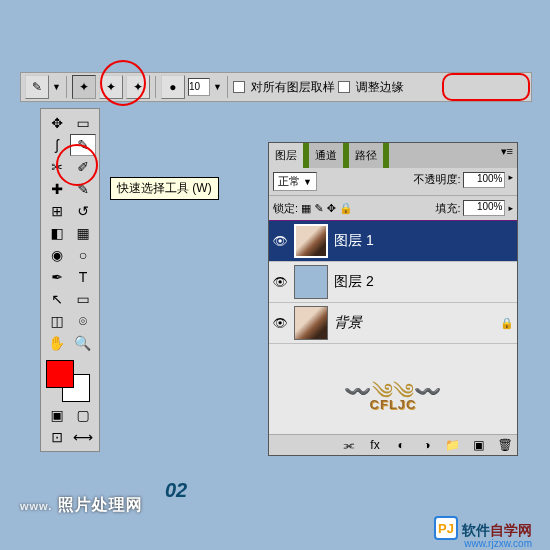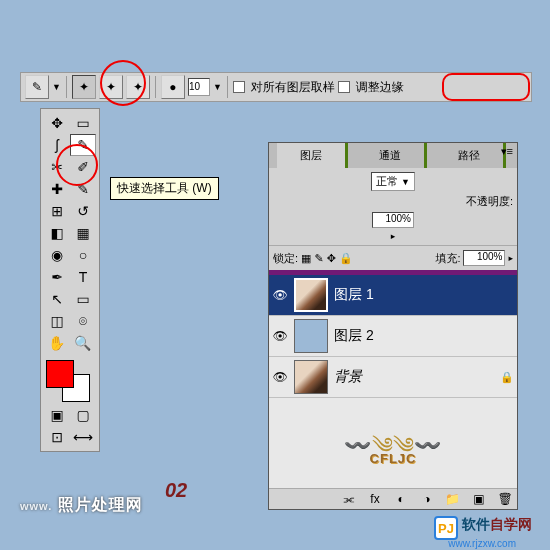--- a/index.html
+++ b/index.html
@@ -17,48 +17,48 @@
 .toolbox { position: absolute; top: 108px; left: 40px; width: 60px; background: #d3d3d3; border: 1px solid #888; padding: 3px; }
 .trow { display: flex; }
 .t { width: 26px; height: 22px; display: flex; align-items: center; justify-content: center; border: 1px solid transparent; cursor: pointer; font-size: 14px; }
 .t.sel { background: #fff; border: 1px inset #999; }
 .swatches { margin-top: 6px; position: relative; height: 44px; }
 .fg { position: absolute; top: 0; left: 2px; width: 28px; height: 28px; background: #f00; border: 1px solid #000; }
 .bg { position: absolute; top: 14px; left: 18px; width: 28px; height: 28px; background: #fff; border: 1px solid #000; }
 .tooltip { position: absolute; top: 177px; left: 110px; background: #ffffe1; border: 1px solid #000; padding: 2px 6px; font-size: 12px; white-space: nowrap; }
 .layers { position: absolute; top: 142px; left: 268px; width: 250px; background: #d3d3d3; border: 1px solid #555; }
 .ltabs { display: flex; background: #bcbcbc; }
-.ltab { padding: 5px 23px; font-size: 11px; border-right: 3px solid #4d7c0f; cursor: pointer; margin-left: 8px; }
+.ltab { padding: 5px 6px; font-size: 11px; border-right: 6px solid #4d7c0f; cursor: pointer; }
 .ltab.act { background: #d3d3d3; }
-.lopts { display: flex; align-items: center; padding: 4px; border-bottom: 1px solid #aaa; gap: 3px; flex-direction: column; }
+.lopts { display: flex; padding: 4px; border-bottom: 1px solid #aaa; gap: 3px; }
 .lsel { background: #fff; border: 1px inset #999; padding: 1px 4px; font-size: 11px; }
-.llock { display: flex; align-items: center; padding: 4px; border-bottom: 5px solid #701a75; gap: 3px; font-size: 11px; }
+.llock { display: flex; align-items: center; padding: 4px; border-bottom: 1px solid #701a75; gap: 3px; font-size: 11px; }
 .llist { background: #e8e8e8; max-height: 160px; overflow: auto; }
 .lrow { display: flex; align-items: center; padding: 3px; border-bottom: 1px solid #c0c0c0; gap: 6px; }
 .lrow.selr { background: #1a3a7a; color: #fff; }
 .eye { width: 16px; height: 16px; display: flex; align-items: center; justify-content: center; font-size: 12px; cursor: pointer; }
 .thumb { width: 34px; height: 34px; background: #fff; border: 1px solid #666; display: flex; align-items: center; justify-content: center; font-size: 9px; overflow: hidden; }
 .lrow.selr .thumb { border: 2px solid #fff; }
 .lname { font-size: 14px; text-align: center; }
 .lock { margin-left: auto; font-size: 11px; }
 .lpreview { background: #e8e8e8; height: 90px; display: flex; align-items: center; justify-content: center; flex-direction: column; }
 .ornament { width: 110px; height: 30px; color: #b89030; font-size: 22px; text-align: center; }
 .prtxt { color: #9a6a2a; font-weight: bold; font-size: 13px; letter-spacing: 1px; text-shadow: 1px 1px 0 #d4a040; }
 .lfoot { display: flex; background: #d3d3d3; padding: 3px; gap: 8px; justify-content: flex-end; border-top: 1px solid #aaa; }
 .lfoot span { width: 18px; text-align: center; font-size: 12px; cursor: pointer; }
 .pinp { width: 42px; height: 16px; background: #fff; border: 1px inset #999; font-size: 10px; text-align: right; padding-right: 2px; }
-.num02 { position: absolute; top: 479px; left: 165px; color: #7f1d1d; font-weight: bold; font-style: italic; font-size: 20px; }
+.num02 { position: absolute; top: 479px; left: 165px; color: #0c4a6e; font-weight: bold; font-style: italic; font-size: 20px; }
 .wm1 { position: absolute; top: 495px; left: 20px; color: #fff; font-size: 16px; text-shadow: 0 0 3px #333; font-weight: bold; letter-spacing: 1px; }
 .wm1 .s { font-size: 11px; opacity: .8; }
-.wm2 { position: absolute; bottom: 10px; right: 18px; display: flex; align-items: flex-start; gap: 4px; }
+.wm2 { position: absolute; bottom: 10px; right: 18px; display: flex; align-items: flex-end; gap: 4px; }
 .wm2 .lg { width: 24px; height: 24px; background: #fff; border: 2px solid #2a7fdc; border-radius: 4px; display: flex; align-items: center; justify-content: center; color: #f2a000; font-weight: bold; font-size: 13px; }
 .wm2 .tx { font-size: 14px; font-weight: bold; }
 .wm2 .tx1 { color: #0c4a6e; }
 .wm2 .tx2 { color: #7f1d1d; }
-.wm2 .url { position: absolute; top: 22px; right: 16px; font-size: 10px; color: #2a7fdc; }
+.wm2 .url { position: absolute; top: 22px; right: 0; font-size: 10px; color: #2a7fdc; }
 .menuic { position: absolute; top: 2px; right: 4px; font-size: 11px; cursor: pointer; }
 .arrw { font-size: 9px; }
 .pimg { width: 100%; height: 100%; background: linear-gradient(135deg,#e8d4c0 40%,#8b5a3c 60%,#3a2518 80%); }
 .solid { width: 100%; height: 100%; background: #9cb9d6; }
 </style>
 </head>
 <body>
 
 <div class="optbar">
   <div class="tool-btn">

